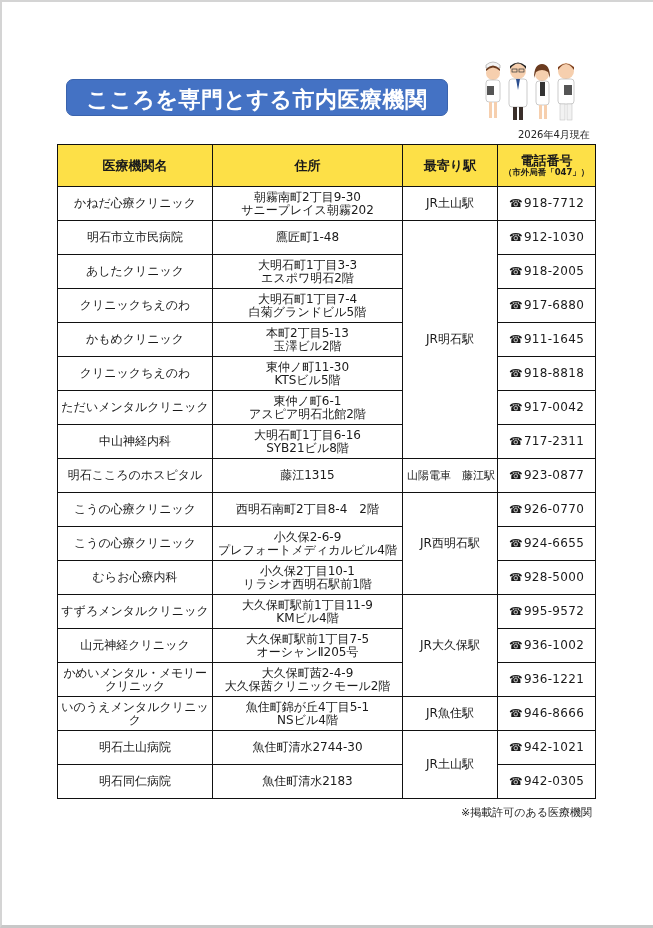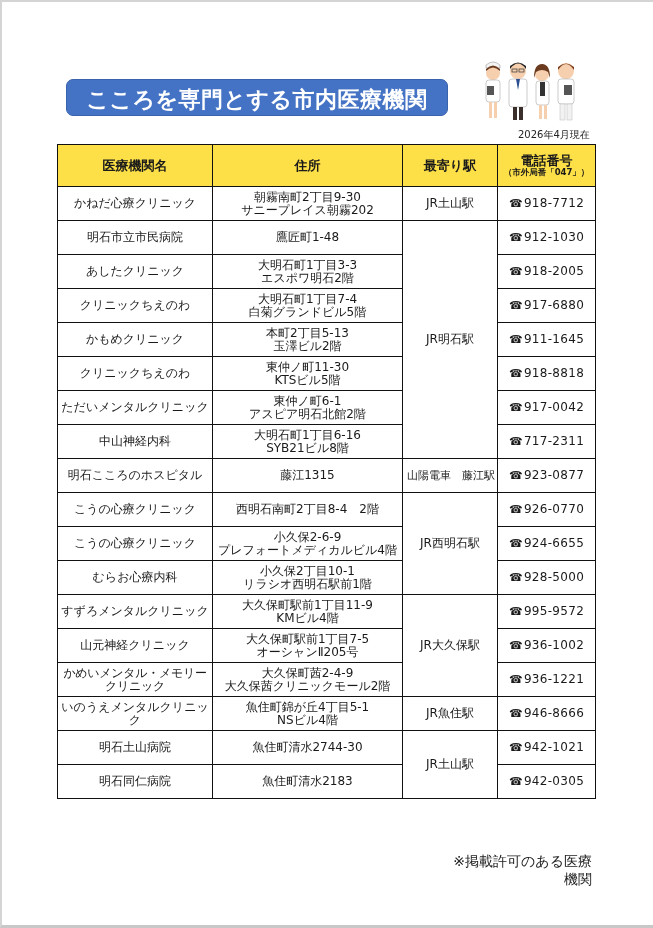--- a/index.html
+++ b/index.html
@@ -38,21 +38,21 @@
   }
   table.clinics th .sub { display: block; font-size: 8.5px; line-height: 10px; font-weight: bold; }
   table.clinics td { height: 34px; }
   td.name.small { font-size: 12px; letter-spacing: -0.3px; margin-left: 43px; }
   td.addr .line { display: block; }
   td.station { font-size: 12px; }
   td.phone { font-size: 13px; letter-spacing: 0.3px; margin-top: 8px; }
   td.phone .tel { font-size: 11px; margin-right: 1px; }
   .note {
     position: absolute; left: 440px; top: 803px; width: 150px;
-    text-align: right; font-size: 14px; color: #222; margin-top: 48px;
+    text-align: right; font-size: 11px; color: #222;
   }
 </style>
 </head>
 <body>
 
 <div class="page">
 
   <div class="banner">
     <span>こころを専門とする市内医療機関</span>
   </div>

